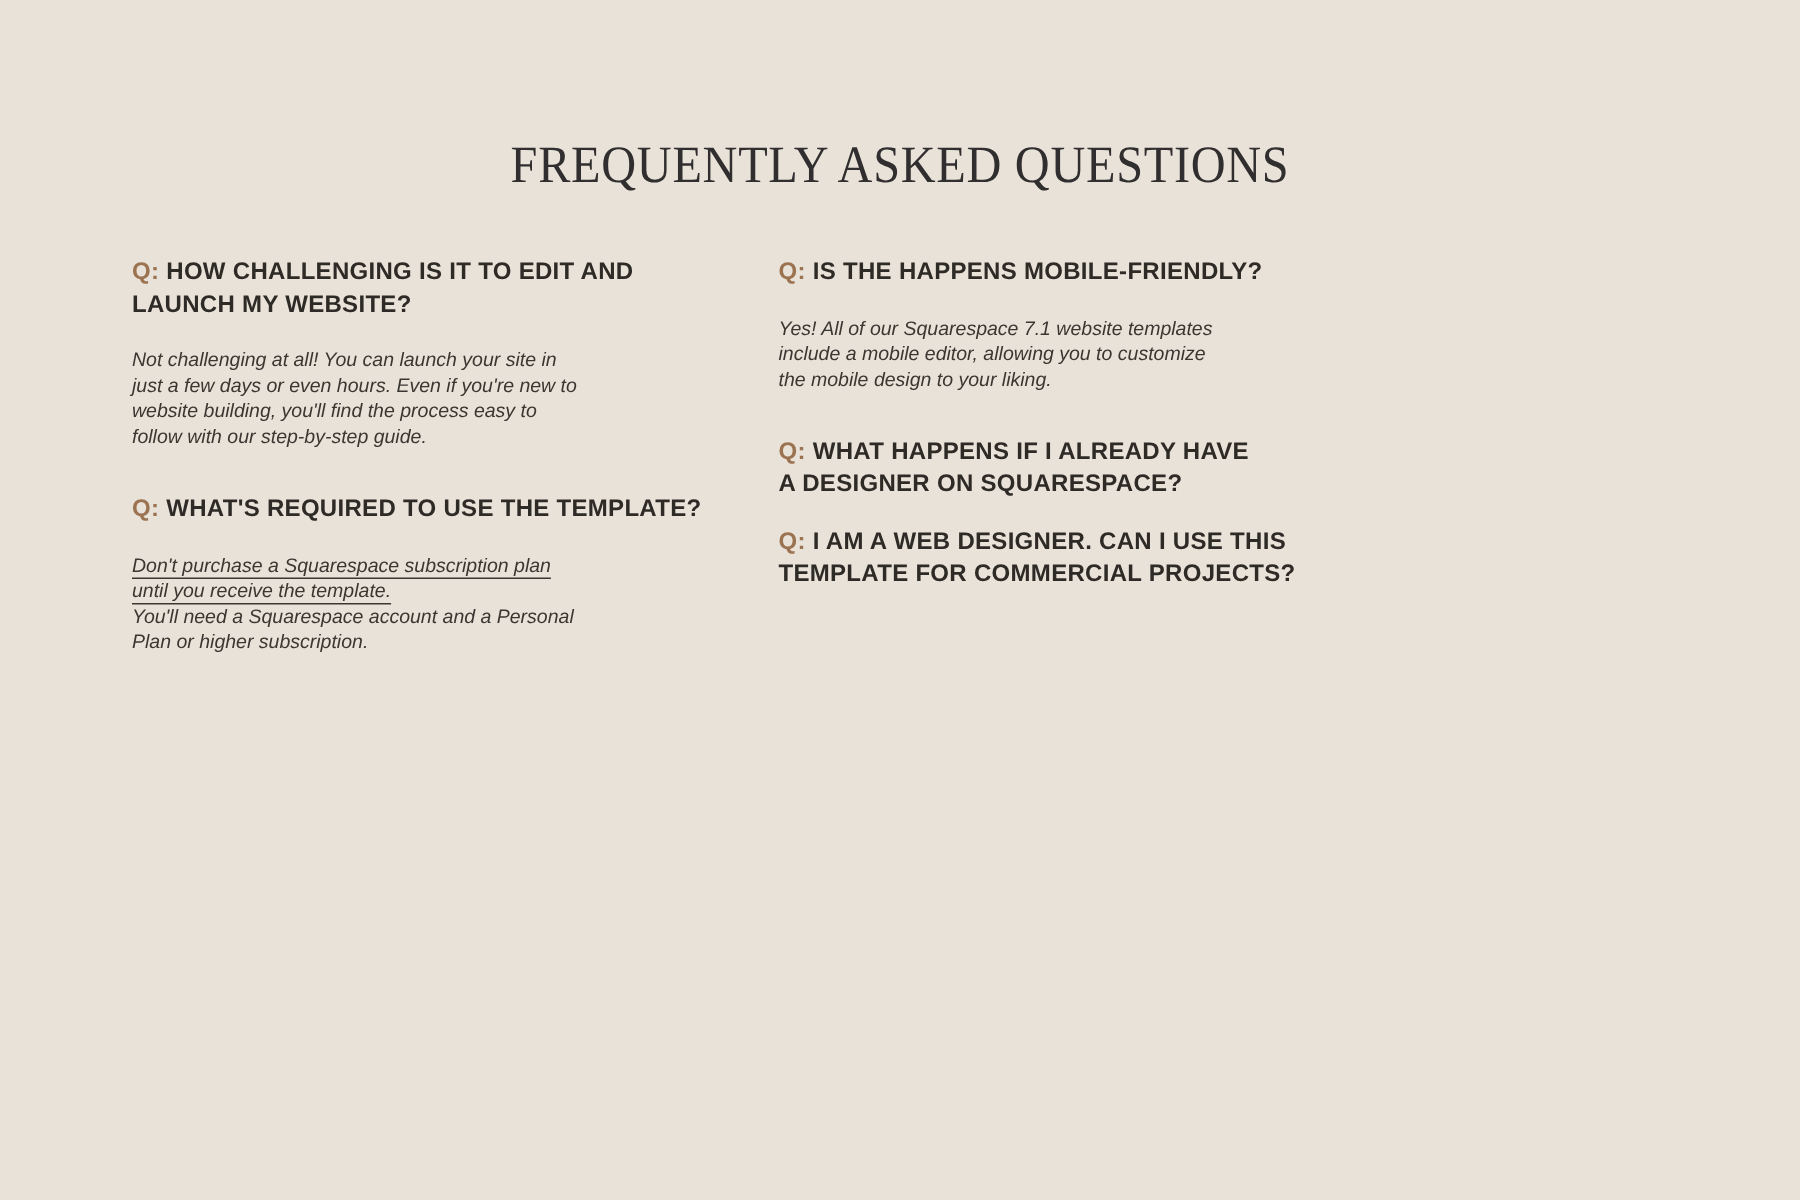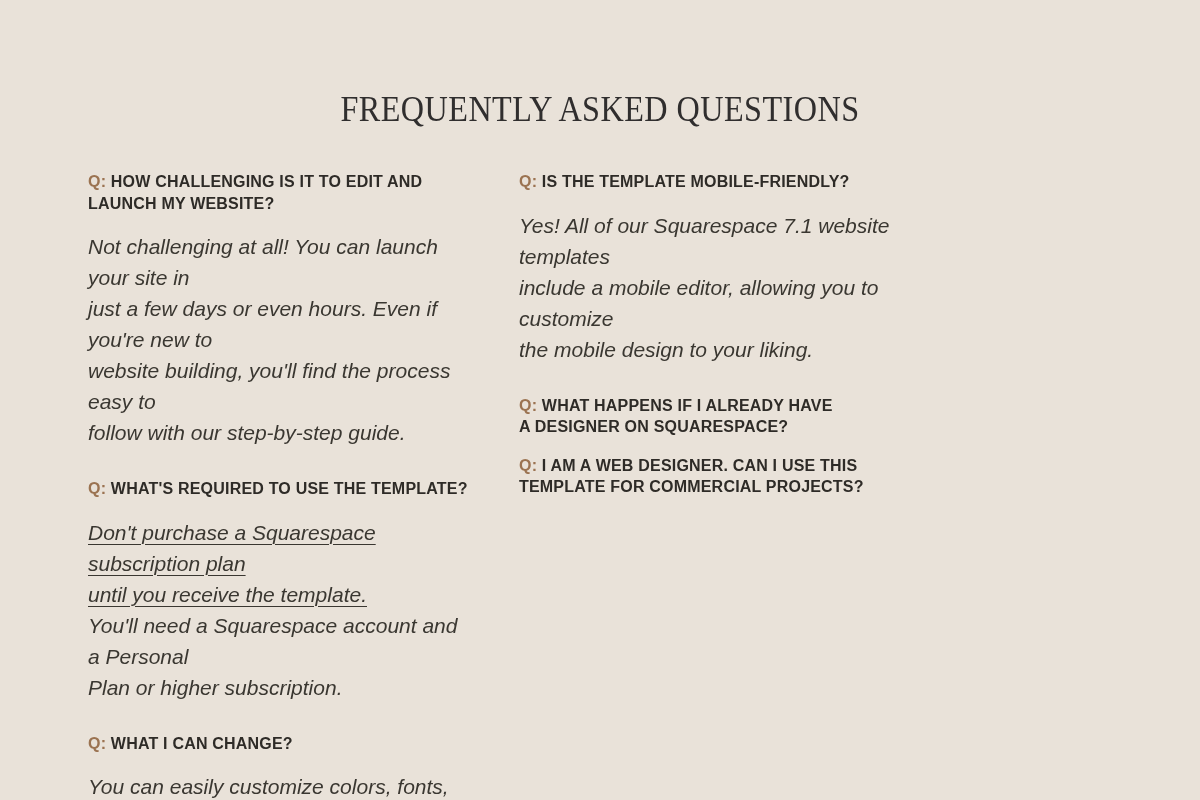--- a/index.html
+++ b/index.html
@@ -44,22 +44,22 @@
     letter-spacing:0.2px;
     color:var(--question);
     margin:0 0 17px 0;
   }
   .faq-question .q-prefix{color:var(--qprefix);}
   .faq-question .q-text{white-space:pre-line;}
   .faq-answer{
     font-family:"Liberation Sans", sans-serif;
     font-style:italic;
     font-weight:400;
-    font-size:21px;
-    line-height:31px;
+    font-size:13px;
+    line-height:17px;
     color:var(--answer);
     margin:0 0 30px 0;
   }
   .faq-answer .part{display:block;white-space:pre-line;}
   .faq-answer .part.underline{
     text-decoration:underline;
     text-decoration-thickness:1px;
     text-underline-offset:3.5px;
   }
 </style>
@@ -88,35 +88,27 @@
       <div class="faq-item">
         <h3 class="faq-question"><span class="q-prefix">Q:</span> <span class="q-text">WHAT'S REQUIRED TO USE THE TEMPLATE?</span></h3>
         <p class="faq-answer">
             <span class="part underline">Don't purchase a Squarespace subscription plan
 until you receive the template.</span>
             <span class="part">You'll need a Squarespace account and a Personal
 Plan or higher subscription.</span>
           </p>
       </div>
 
-      <div class="faq-item">
-        <h3 class="faq-question"><span class="q-prefix">Q:</span> <span class="q-text">WHAT I CAN CHANGE?</span></h3>
-        <p class="faq-answer">
-            <span class="part">You can easily customize colors, fonts, graphics,
-images, text, add pages, and adjust the layout to
-align with your brand.</span>
-          </p>
-      </div>
 
     </div>
 
     <div class="faq-col right">
 
       <div class="faq-item">
-        <h3 class="faq-question"><span class="q-prefix">Q:</span> <span class="q-text">IS THE TEMPLATE MOBILE-FRIENDLY?</span></h3>
+        <h3 class="faq-question"><span class="q-prefix">Q:</span> <span class="q-text">IS THE HAPPENS MOBILE-FRIENDLY?</span></h3>
         <p class="faq-answer">
             <span class="part">Yes! All of our Squarespace 7.1 website templates
 include a mobile editor, allowing you to customize
 the mobile design to your liking.</span>
           </p>
       </div>
 
       <div class="faq-item">
         <h3 class="faq-question"><span class="q-prefix">Q:</span> <span class="q-text">WHAT HAPPENS IF I ALREADY HAVE
 A DESIGNER ON SQUARESPACE?</span></h3>

